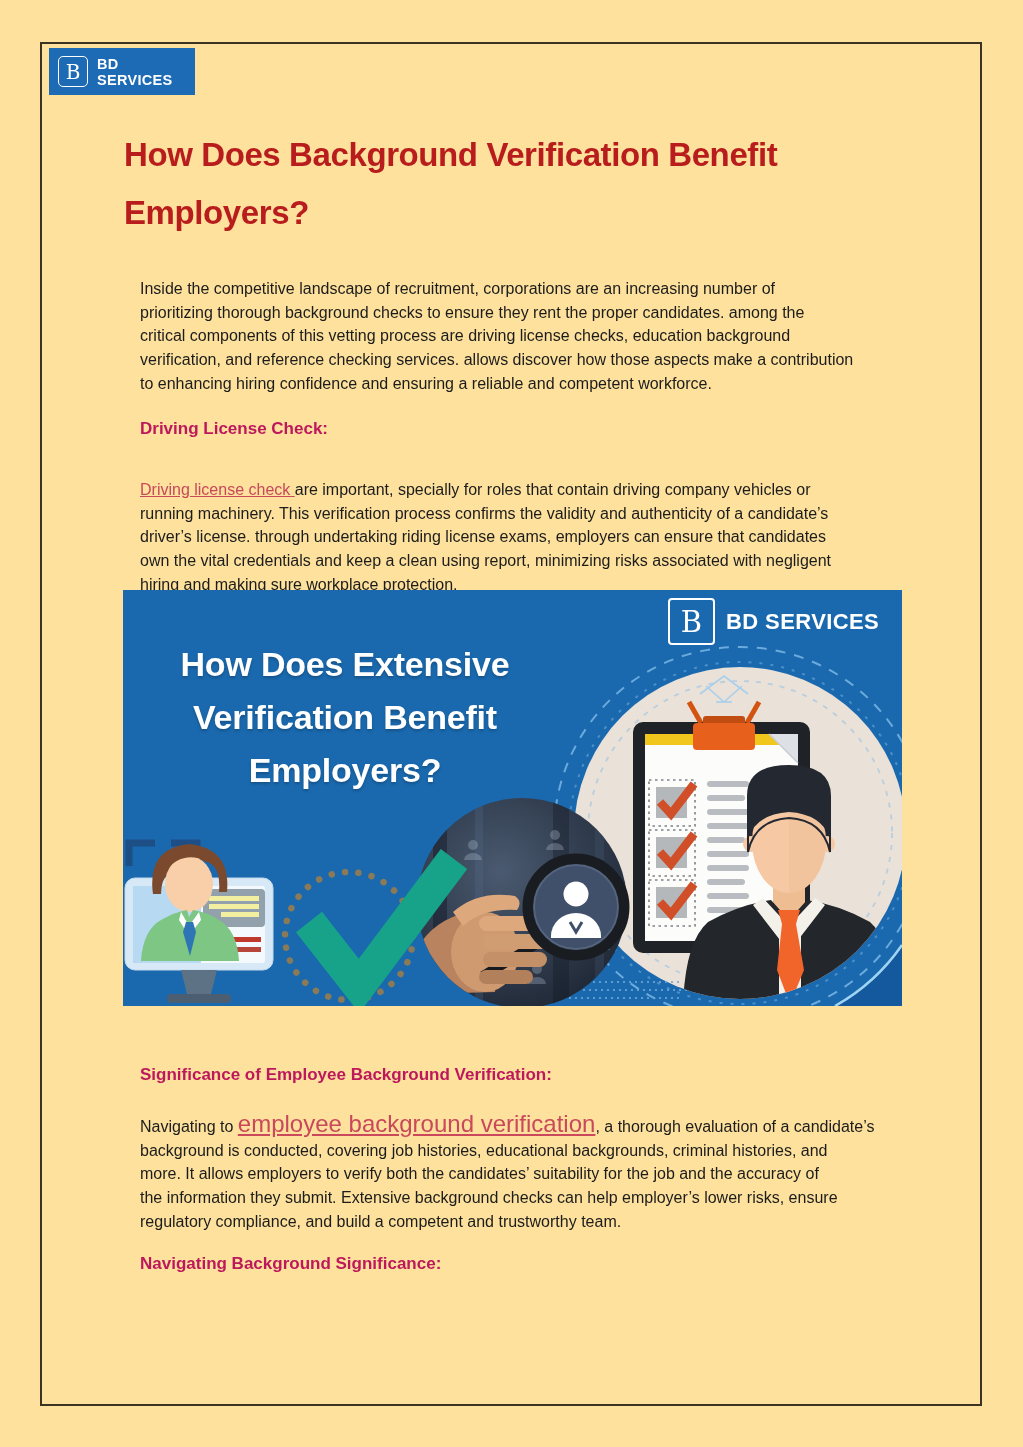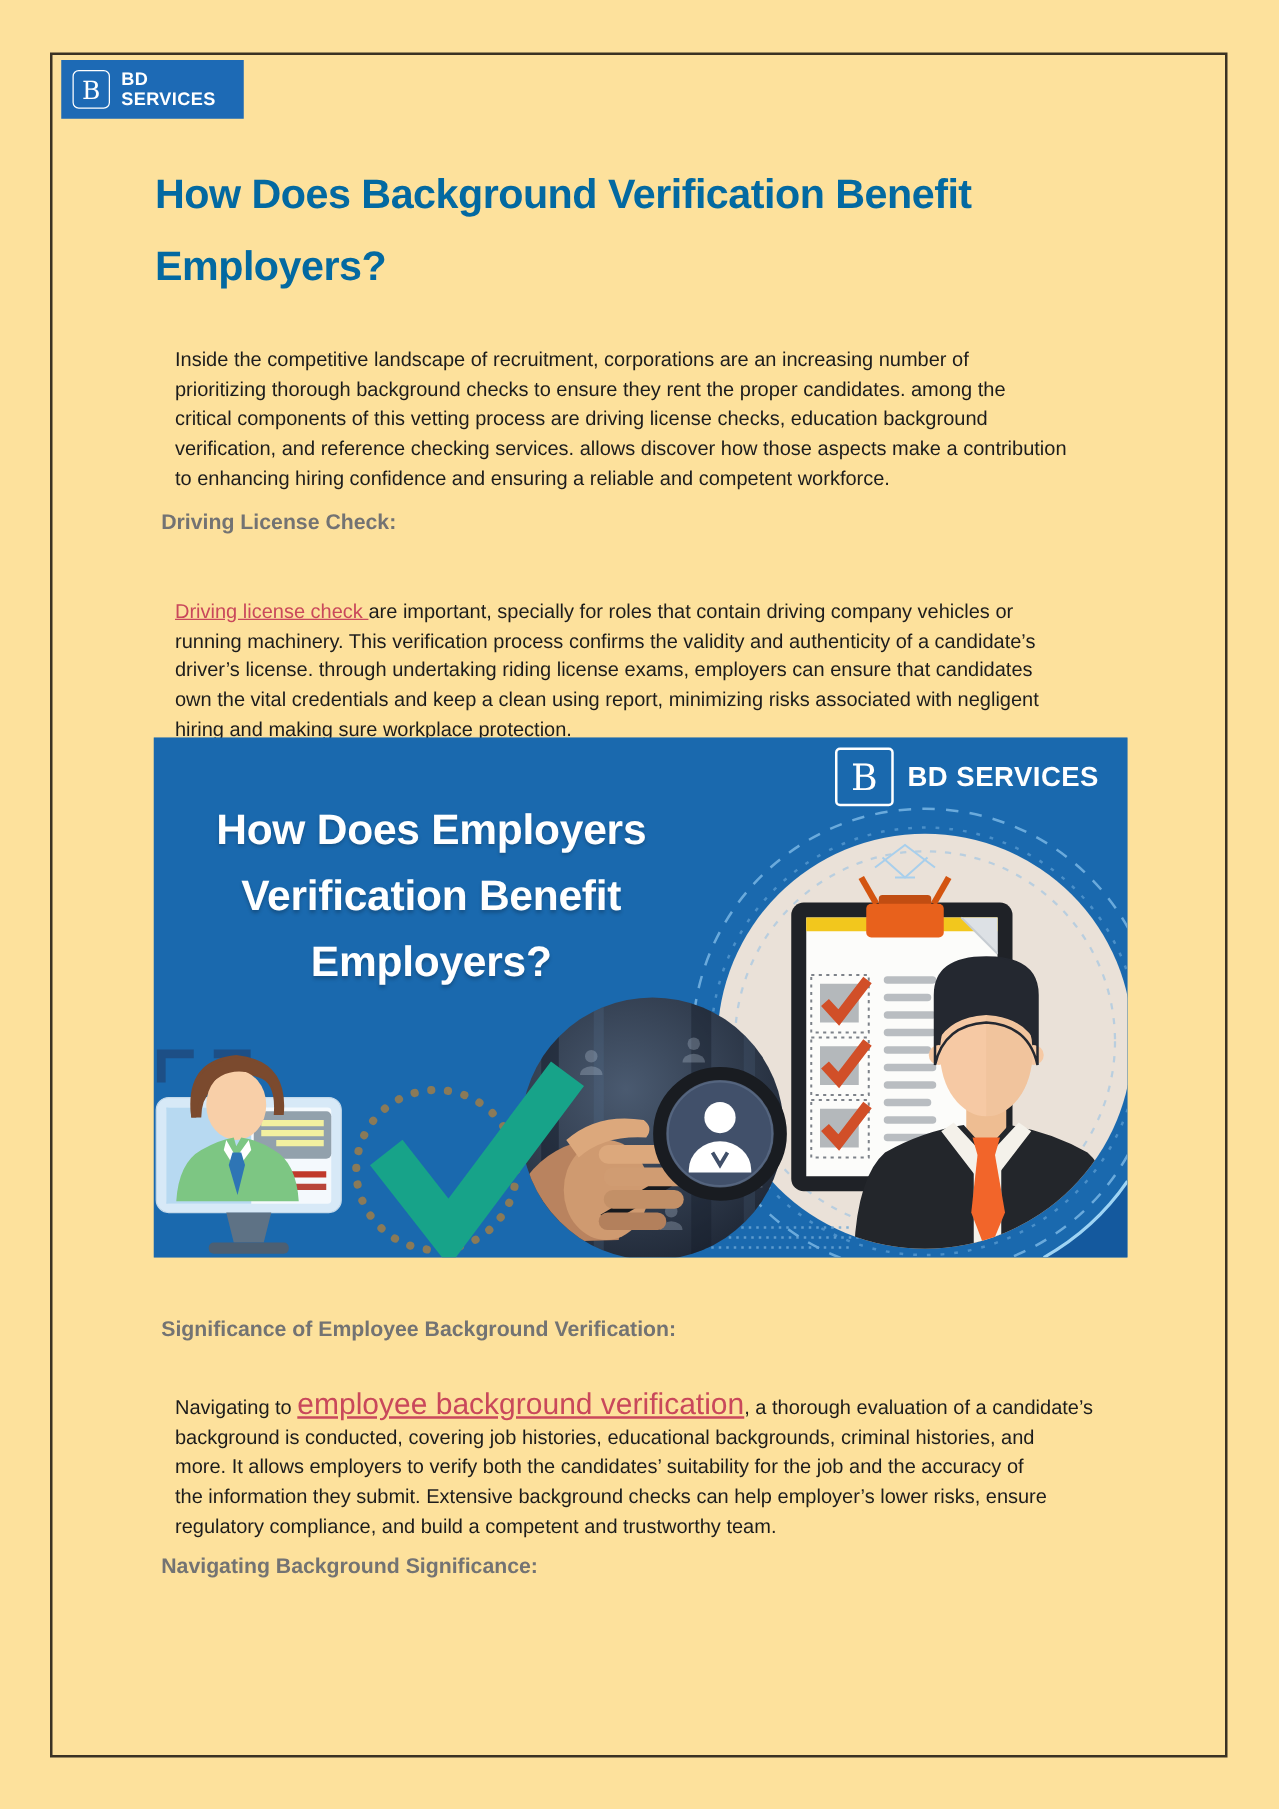--- a/index.html
+++ b/index.html
@@ -9,25 +9,25 @@
          border:2px solid #3a3223;box-sizing:border-box;}
   
   .top-logo{position:absolute;left:49px;top:48px;width:146px;height:47px;background:#1d6ab5;
             display:flex;align-items:center;gap:9px;padding-left:9px;box-sizing:border-box;}
   .top-logo .mono{width:29px;height:29px;border:1.6px solid #fff;border-radius:5px;
             display:flex;align-items:center;justify-content:center;
             font-family:"DejaVu Serif",serif;font-size:20px;color:#fff;}
   .top-logo .brand{color:#fff;font-weight:bold;font-size:14.5px;letter-spacing:.3px;}
   
   .h1{position:absolute;left:124px;top:126px;width:830px;margin:0;
-      font-size:33px;line-height:58px;font-weight:bold;color:#0369a1;
+      font-size:33px;line-height:58px;font-weight:bold;color:#b91c1c;
       letter-spacing:-.4px;white-space:pre-line;}
   .body-p{position:absolute;left:124px;width:815px;margin:16px;font-size:16px;
       line-height:23.7px;color:#1c1c1c;white-space:pre-line;}
-  .h2{position:absolute;left:124px;margin:5px;font-size:17px;font-weight:bold;color:#737373;}
+  .h2{position:absolute;left:124px;margin:16px;font-size:17px;font-weight:bold;color:#be185d;}
   #p1{top:261px;} #h2a{top:403px;} #p2{top:462px;}
   #h3a{top:1049px;} #p3{top:1096px;} #h4a{top:1238px;}
   a.doclink{color:#c9485b;text-decoration:underline;cursor:pointer;}
   a.link-lg{font-size:24px;line-height:23.7px;text-align:right;}
   
   .banner{position:absolute;left:123px;top:590px;width:779px;height:416px;margin:0;
           background:#1a69ae;overflow:hidden;}
   .banner svg{position:absolute;left:0;top:0;}
   .banner-title{position:absolute;left:10px;top:48px;width:424px;text-align:center;
           color:#fff;font-weight:bold;font-size:34px;line-height:53px;letter-spacing:-.2px;
@@ -237,21 +237,21 @@
         <circle cx="453" cy="317" r="42" fill="none" stroke="#5a6a84" stroke-width="2" opacity=".8"></circle>
         <g fill="#ffffff">
           <circle cx="453" cy="304" r="12.5"></circle>
           <path d="M428,346 a25,23 0 0 1 50,0 l0,2 h-50 z"></path>
         </g>
         <path d="M447,332 L453,342 L459,332" stroke="#41506a" stroke-width="3" fill="none"></path>
       </g>
     </svg>
 
     <div class="banner-title">
-      <div>How Does Employers</div>
+      <div>How Does Extensive</div>
       <div>Verification Benefit</div>
       <div>Employers?</div>
     </div>
     <div class="banner-brand">
       <span class="mono">B</span>
       <span class="brand">BD SERVICES</span>
     </div>
   </figure>
 
   <h2 class="h2" id="h3a">Significance of Employee Background Verification:</h2>

